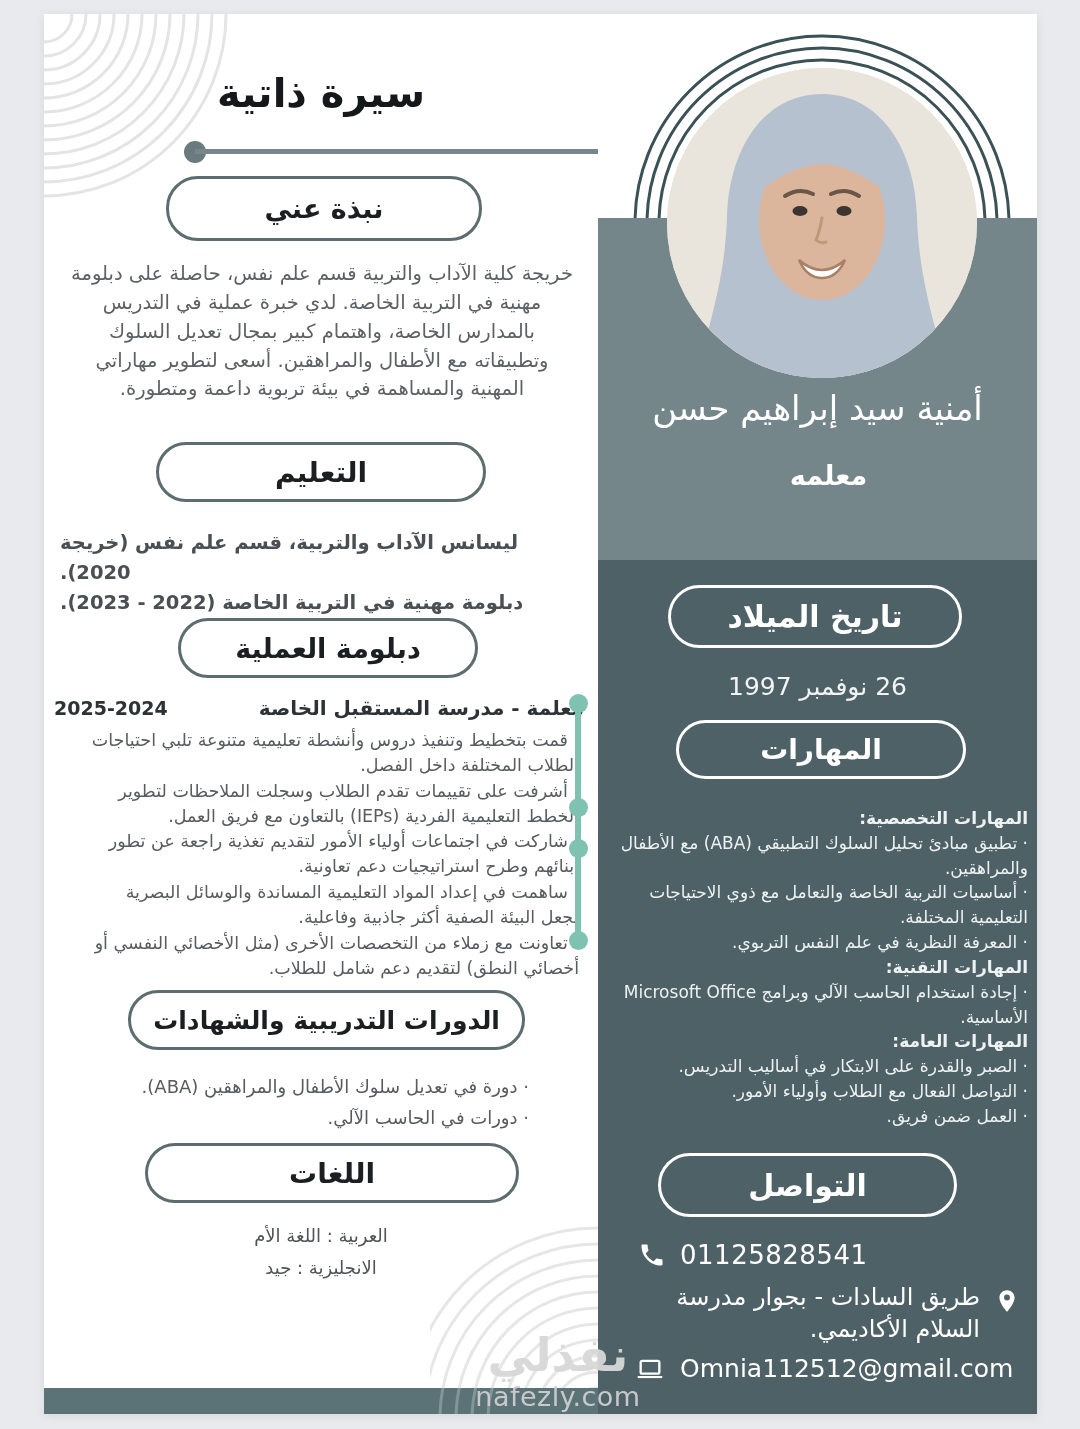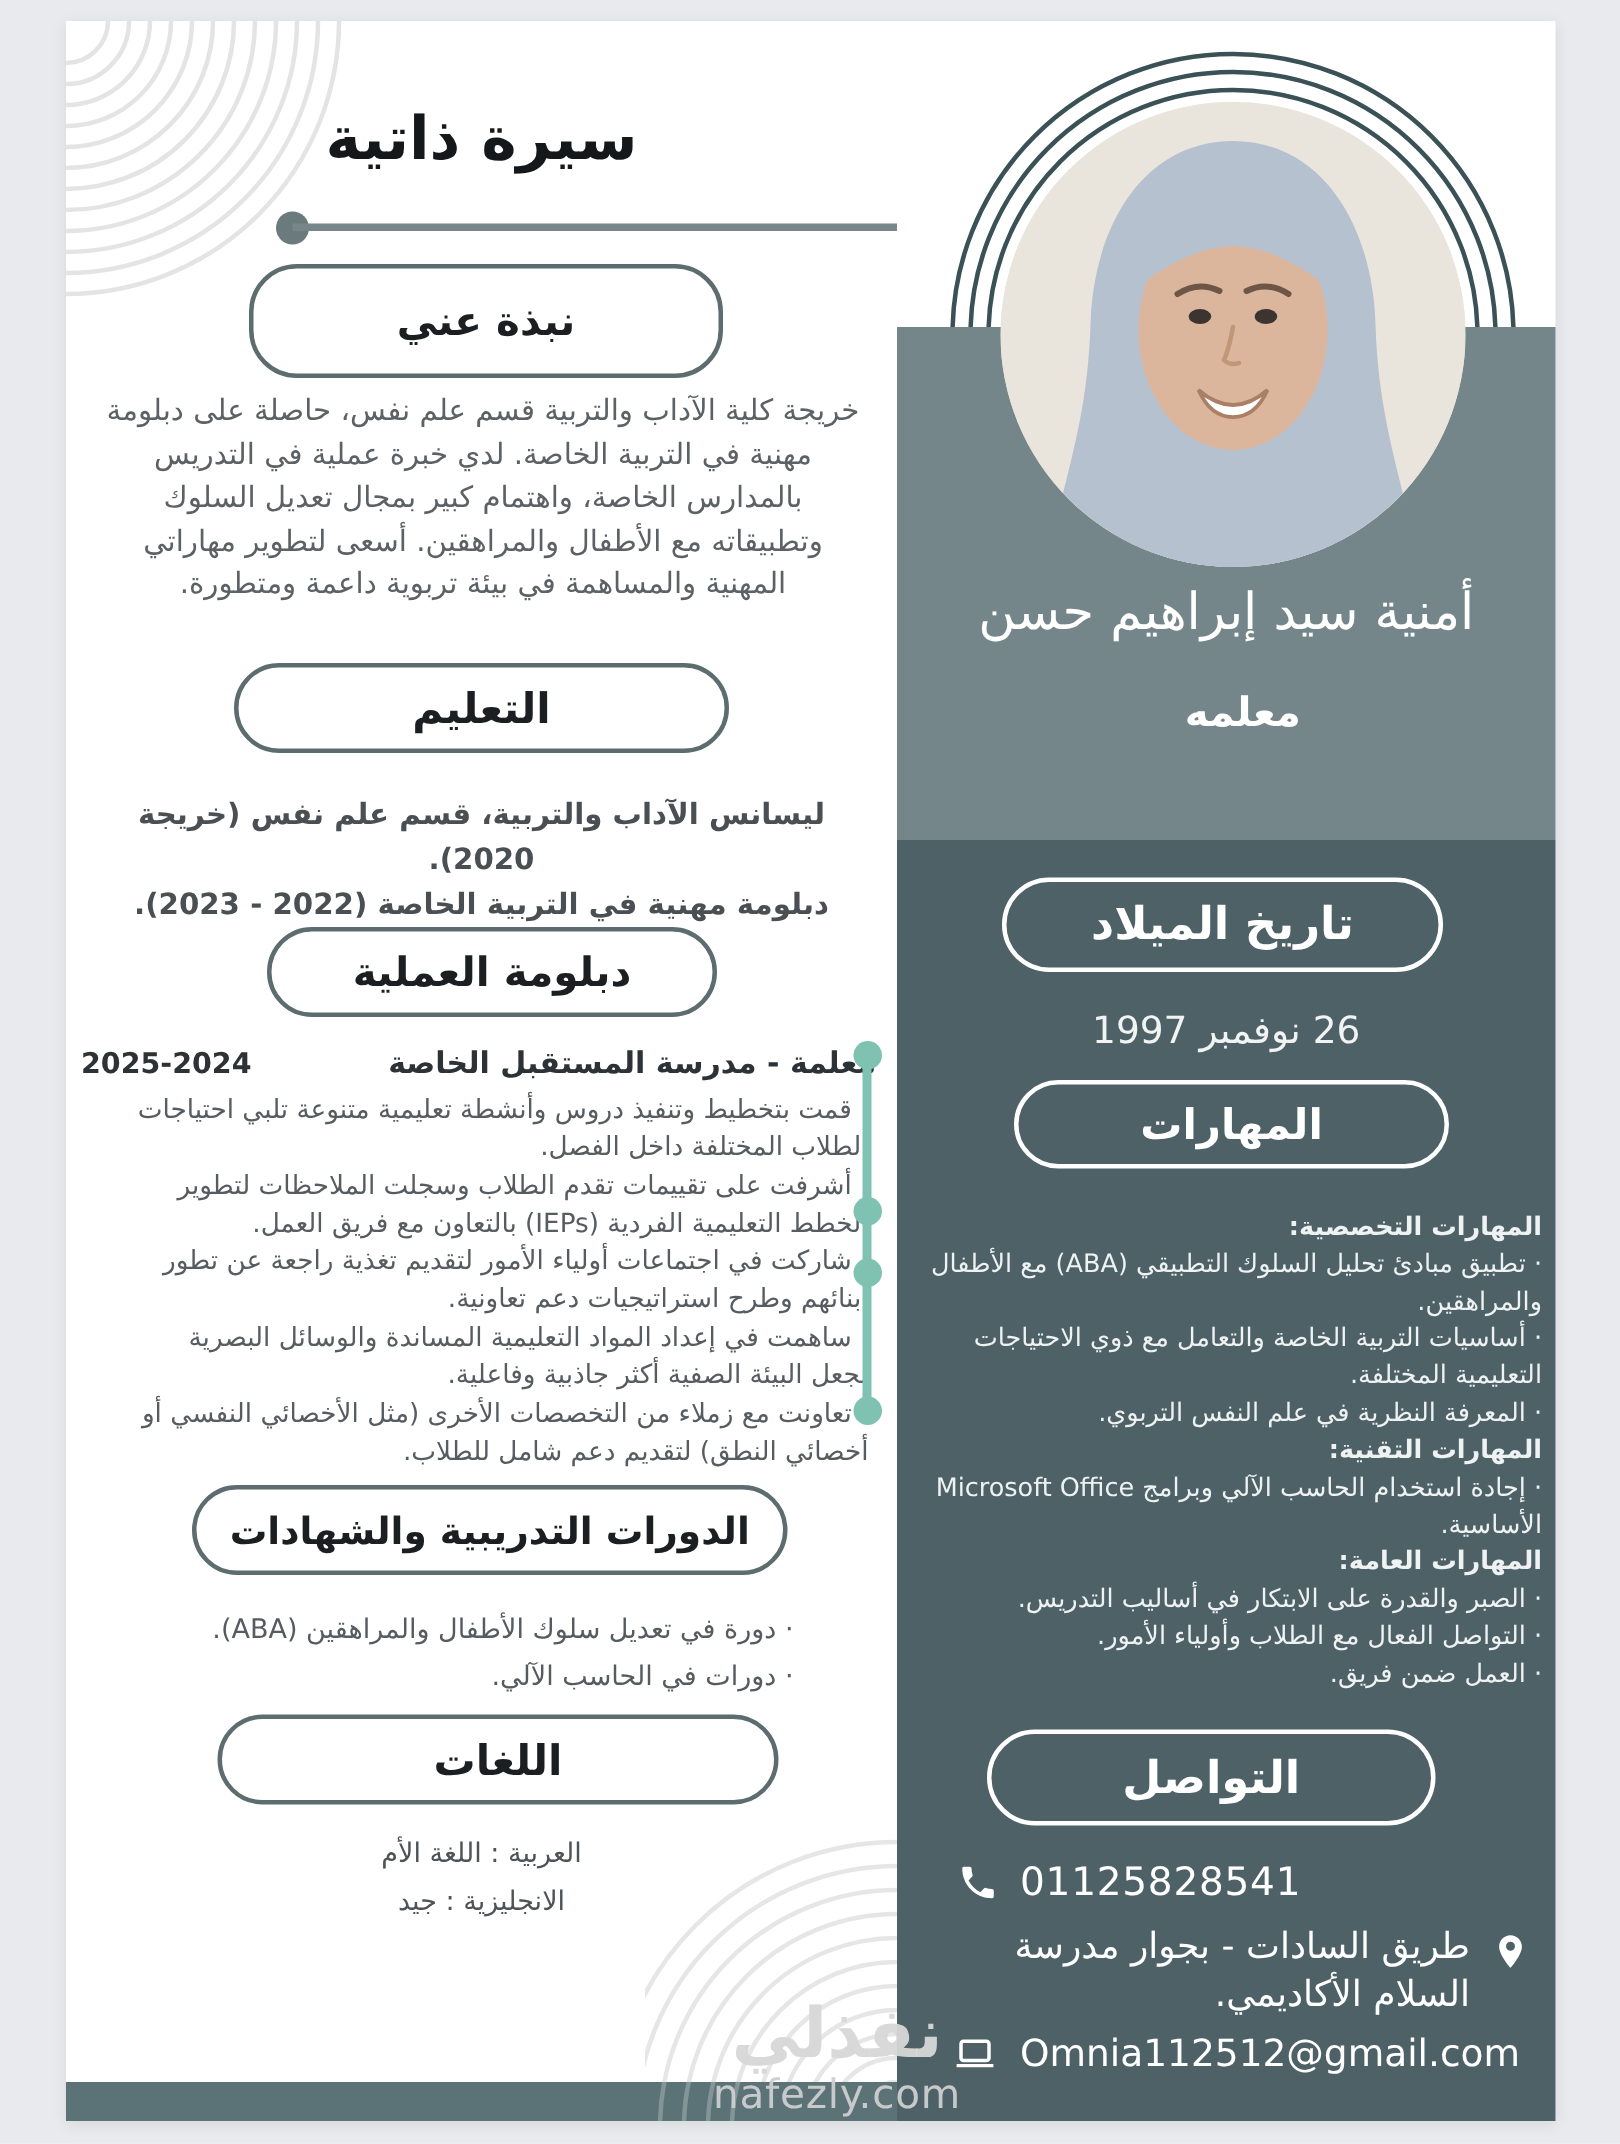--- a/index.html
+++ b/index.html
@@ -26,21 +26,21 @@
   .pill{position:absolute;display:flex;align-items:center;justify-content:center;border-radius:40px;text-align:center;}
   .pill-left{border:3px solid #5c6c6f;color:#1b1f22;font-weight:bold;background:#fff;}
   .pill-right{border:3px solid #ffffff;color:#ffffff;font-weight:bold;background:transparent;z-index:4;}
 
   
   .cv-title{position:absolute;left:0;top:56px;width:554px;text-align:center;font-size:40px;font-weight:bold;color:#15181a;z-index:2;}
   .rule-dot{position:absolute;left:140px;top:127px;width:22px;height:22px;border-radius:50%;background:#6b7a7d;z-index:2;}
   .rule-line{position:absolute;left:151px;top:135px;width:403px;height:5px;background:#76868a;z-index:2;}
 
   .about-text{position:absolute;left:26px;top:246px;width:504px;direction:rtl;text-align:center;font-size:19.5px;line-height:1.48;color:#5c6165;}
-  .edu-text{position:absolute;left:16px;top:514px;width:522px;direction:rtl;text-align:center;font-size:19.5px;line-height:1.55;font-weight:bold;color:#4a4f54;}
+  .edu-text{position:absolute;left:16px;top:514px;width:522px;direction:rtl;text-align:left;font-size:19.5px;line-height:1.55;font-weight:bold;color:#4a4f54;}
 
   .exp-head{position:absolute;left:10px;top:682px;width:530px;direction:rtl;display:flex;justify-content:space-between;align-items:baseline;}
   .exp-job{font-size:20px;font-weight:bold;color:#2d3236;}
   .exp-years{font-size:19px;font-weight:bold;color:#2d3236;}
   .exp-bullets{position:absolute;left:18px;top:714px;width:517px;direction:rtl;text-align:right;font-size:17.5px;line-height:1.42;color:#575c61;padding-left:20px;}
   .exp-bullets div{margin-bottom:1px;}
 
   .tl-line{position:absolute;left:531px;top:689px;width:6px;height:240px;background:#7fc2b2;border-radius:3px;z-index:2;}
   .tl-dot{position:absolute;width:19px;height:19px;border-radius:50%;background:#7fc2b2;z-index:2;left:525px;}
 
@@ -145,21 +145,21 @@
         <path d="M155,150 q-3,16 -6,22 q4,4 10,2" stroke="#c09878" stroke-width="3" fill="none" stroke-linecap="round"></path>
         <path d="M132,192 q23,20 46,0 q-8,18 -23,18 q-15,0 -23,-18 Z" fill="#ffffff" stroke="#a97f66" stroke-width="2.5"></path>
         <path d="M92,214 q63,36 126,0 L240,310 L70,310 Z" fill="#b6c1d0"></path>
       </svg>
     </div>
 
     <div class="cv-title">سيرة ذاتية</div>
     <div class="rule-dot"></div>
     <div class="rule-line"></div>
 
-    <div class="pill pill-left" style="left:122px;top:162px;width:316px;height:76px;font-size:27px;border-radius:32px;">
+    <div class="pill pill-left" style="left:122px;top:162px;width:316px;height:65px;font-size:27px;border-radius:32px;">
       <span>نبذة عني</span>
     </div>
     <div class="about-text">خريجة كلية الآداب والتربية قسم علم نفس، حاصلة على دبلومة مهنية في التربية الخاصة. لدي خبرة عملية في التدريس بالمدارس الخاصة، واهتمام كبير بمجال تعديل السلوك وتطبيقاته مع الأطفال والمراهقين. أسعى لتطوير مهاراتي المهنية والمساهمة في بيئة تربوية داعمة ومتطورة.</div>
 
     <div class="pill pill-left" style="left:112px;top:428px;width:330px;height:60px;font-size:28px;border-radius:34px;">
       <span>التعليم</span>
     </div>
     <div class="edu-text">
       <div>ليسانس الآداب والتربية، قسم علم نفس (خريجة 2020).</div>
       <div>دبلومة مهنية في التربية الخاصة (2022 - 2023).</div>

